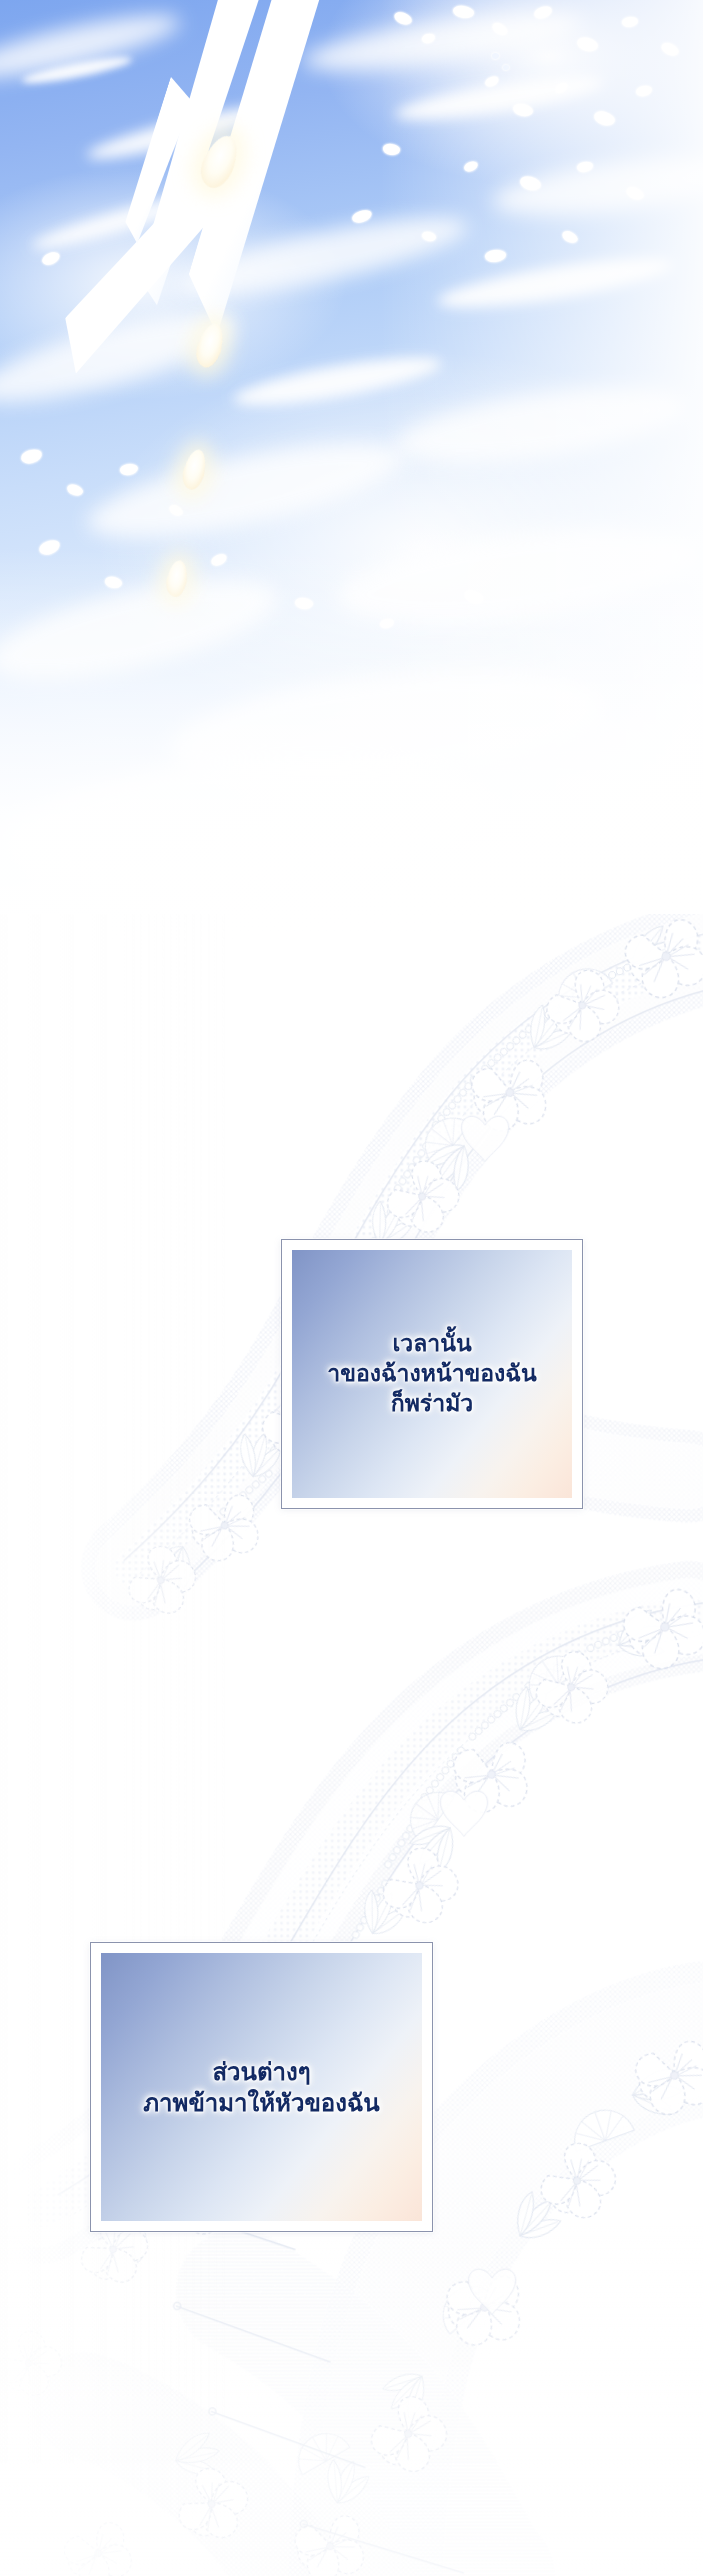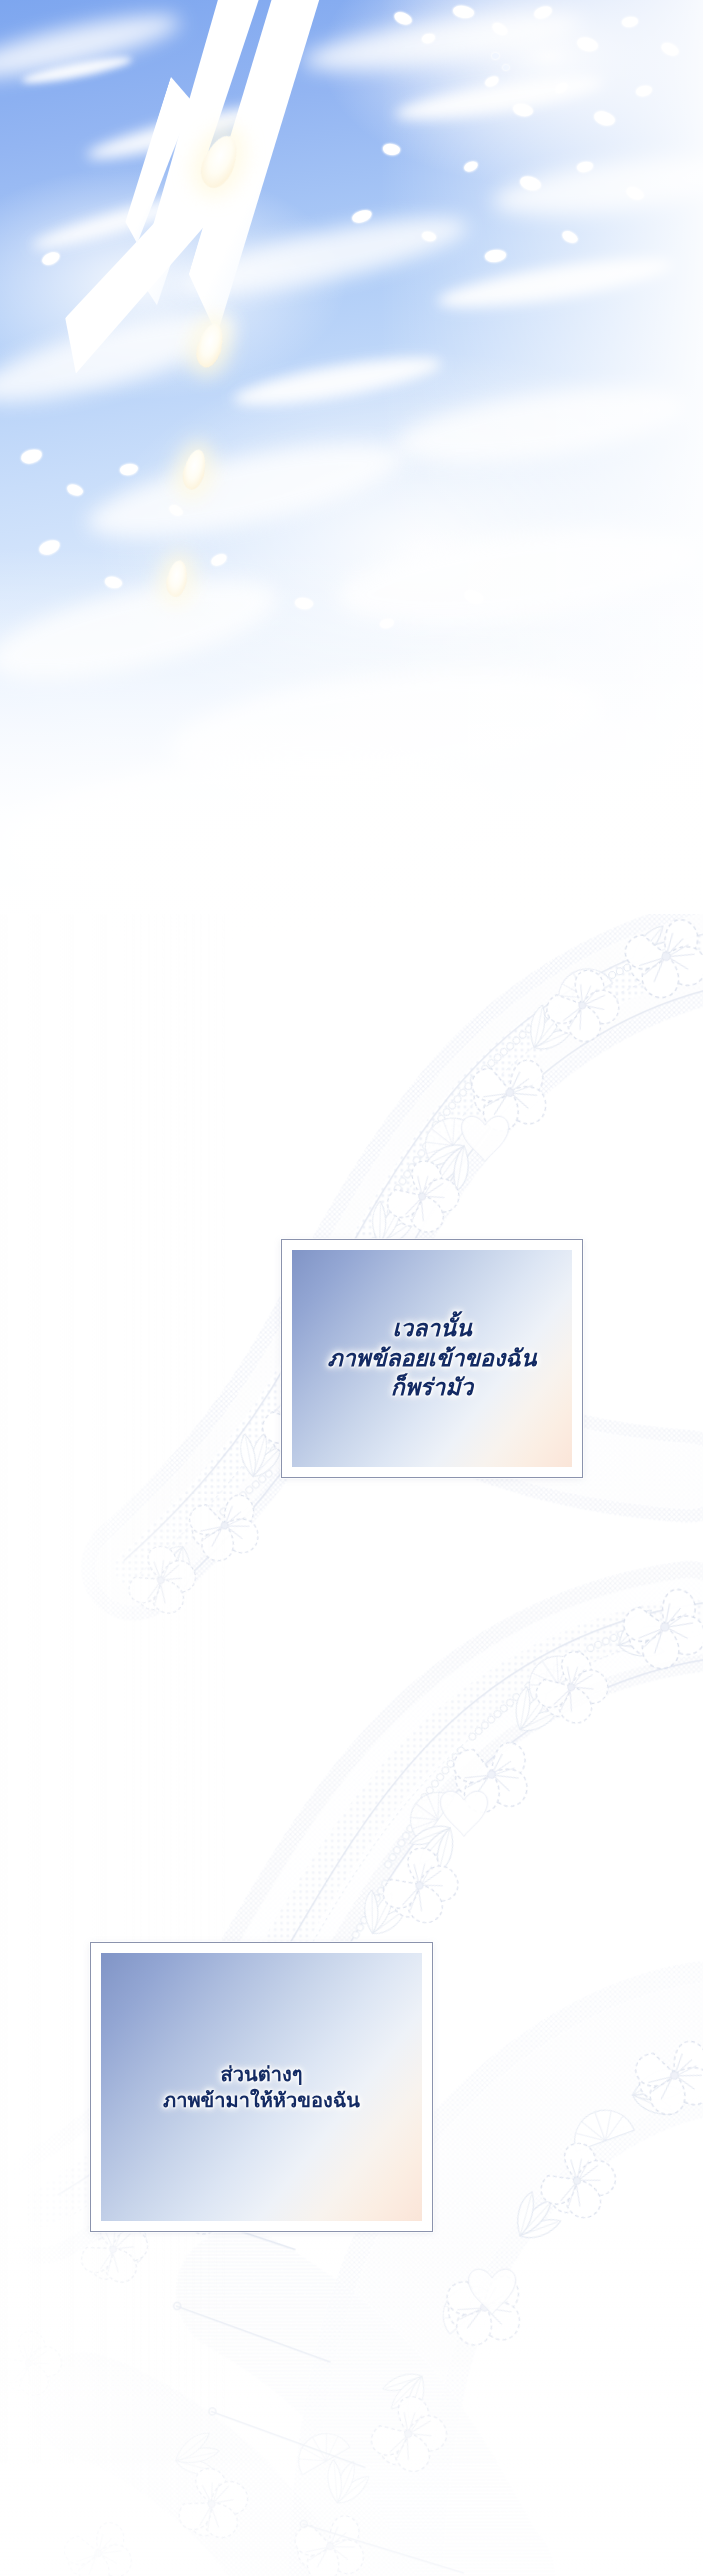--- a/index.html
+++ b/index.html
@@ -135,26 +135,26 @@
     white-space:nowrap;
     text-align:center;
     text-shadow:
        0 0  3.5px #ffffff, 0 0 3.5px #ffffff,
        0 0 7px #ffffff, 0 0 7px #ffffff,
        0 0 11.2px rgba(255,255,255,.95),
        0.7px 0.7px 0 rgba(255,255,255,.6);
   }
 
   
-  #bubble-1{ left:281px; top:1239px; width:302px; height:239px;font-style:italic; }
+  #bubble-1{ left:281px; top:1239px; width:302px; height:270px; }
   #bubble-1 .line{ font-size:23px; }
 
   
   #bubble-2{ left:90px; top:1942px; width:343px; height:290px; }
-  #bubble-2 .line{ font-size:20px; }
+  #bubble-2 .line{ font-size:24px; }
 
   
   .bottom-veil{
     position:absolute; left:0; top:2222px; width:703px; height:354px;
     background:linear-gradient(180deg, rgba(255,255,255,0) 0%, rgba(255,255,255,.45) 55%, rgba(255,255,255,.62) 100%);
     pointer-events:none;
   }
 </style>
 </head>
 <body>
@@ -459,21 +459,21 @@
         </linearGradient>
       </defs>
     </svg>
   </div>
 
   <div class="bottom-veil"></div>
 
   <div class="bubble" id="bubble-1">
     <div class="inner">
       <div class="line">เวลานั้น</div>
-      <div class="line">ภาพข้ลอยเข้าของฉัน</div>
+      <div class="line">าของฉ้างหน้าของฉัน</div>
       <div class="line">ก็พร่ามัว</div>
     </div>
   </div>
 
   <div class="bubble" id="bubble-2">
     <div class="inner">
       <div class="line">ส่วนต่างๆ</div>
       <div class="line">ภาพข้ามาให้หัวของฉัน</div>
     </div>
   </div>

